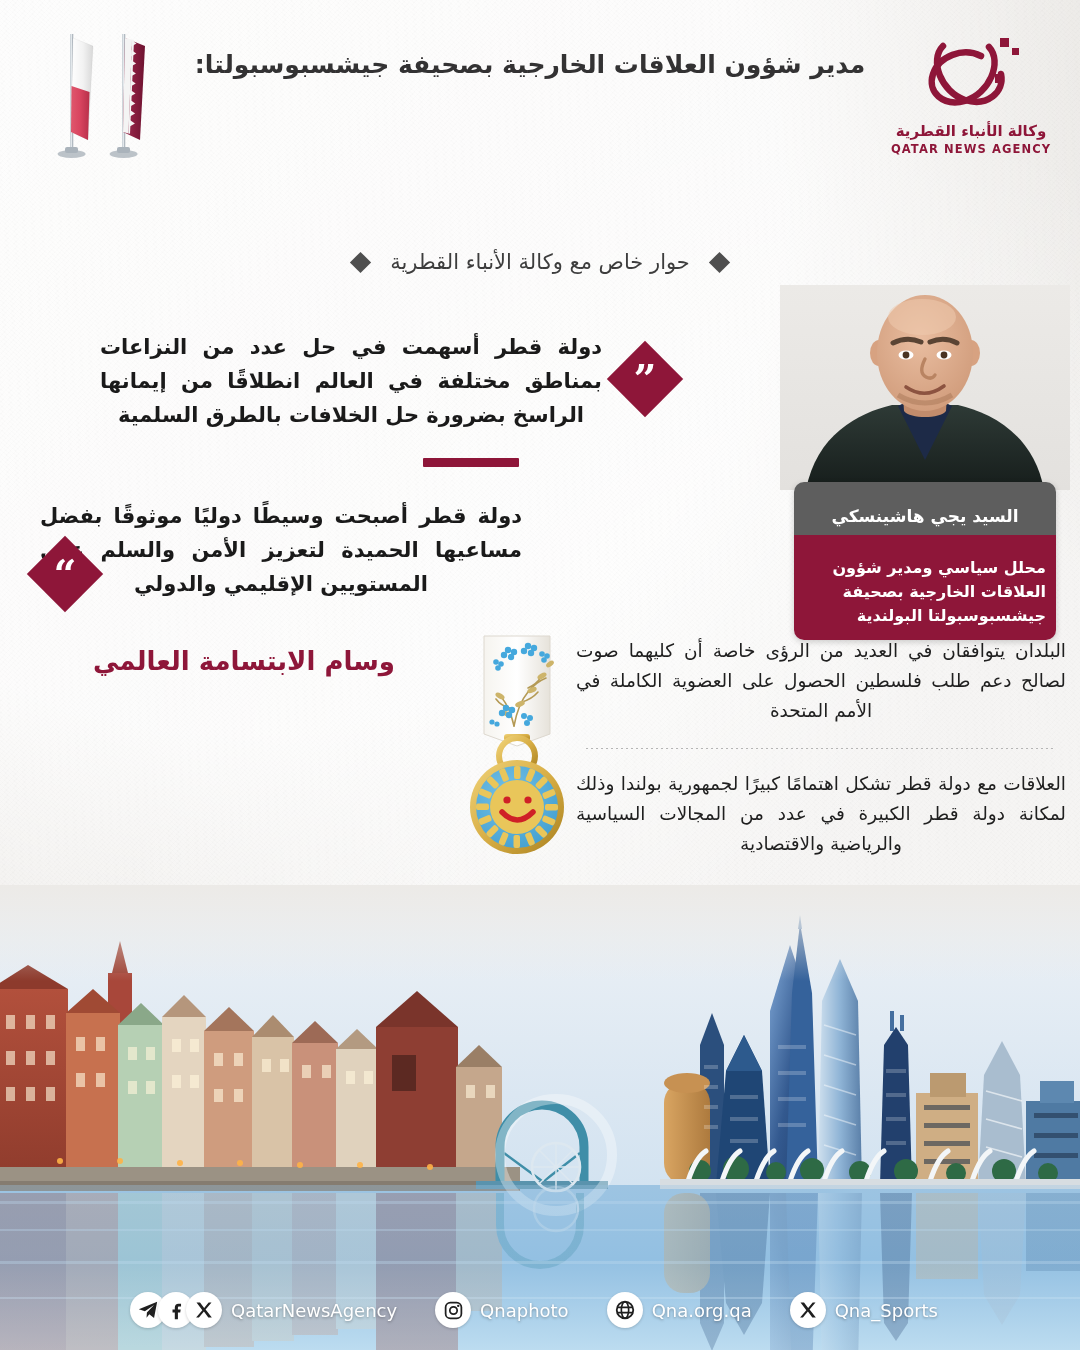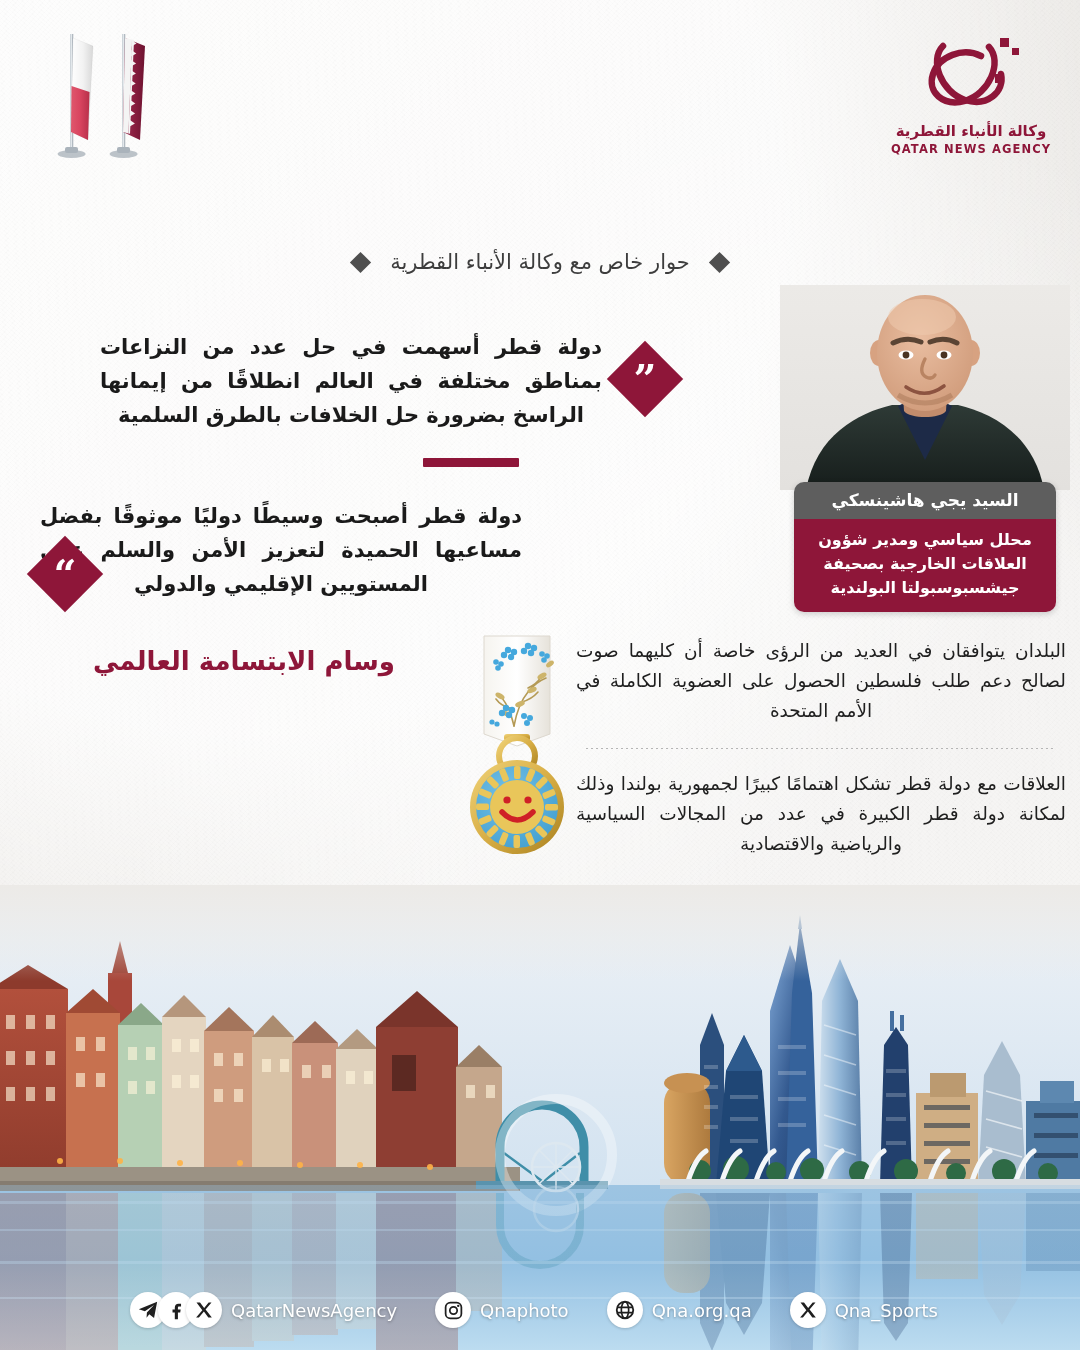--- a/index.html
+++ b/index.html
@@ -82,23 +82,23 @@
   .qdivider { width:96px; height:9px; background:#8e1639; margin:26px auto 0; border-radius:1px; }
 
   
   .person { position:absolute; right:10px; top:285px; width:290px; z-index:4; }
   .portrait { width:290px; height:205px; position:relative; overflow:hidden; }
   .name-plate {
     position:relative; margin:-8px 14px 0; border-radius:10px; overflow:hidden;
     box-shadow:0 2px 6px rgba(0,0,0,.18);
   }
   .name-top { background:#5e5e5e; color:#fff; text-align:center; font-size:17px;
-              font-weight:bold; padding:8px 6px 9px; }
-  .name-body { background:#8e1639; color:#fff; text-align:center; font-size:16px;
-               font-weight:bold; line-height:1.5; padding:9px 10px 12px; }
+              font-weight:bold; padding:24px 6px 9px; }
+  .name-body { background:#8e1639; color:#fff; text-align:right; font-size:16px;
+               font-weight:bold; line-height:1.5; padding:21px 10px 12px; }
 
   
   .mid { position:absolute; top:628px; left:0; width:1080px; height:270px; z-index:3; }
 
   .medal { position:absolute; left:452px; top:2px; width:130px; height:230px; }
 
   .award { position:absolute; right:620px; left:28px; top:18px; text-align:center; }
   .award-title { font-size:26px; font-weight:bold; color:#8e1639; margin-bottom:14px; }
   .award-body { font-size:18.5px; line-height:1.62; color:#1f1f1f;
                 text-align:justify; text-align-last:center; }
@@ -204,20 +204,21 @@
           <rect x="89" y="16" width="9" height="9"></rect>
           <rect x="101" y="26" width="7" height="7"></rect>
           <rect x="84" y="52" width="9" height="9"></rect>
         </g>
       </svg>
       <div class="logo-ar">وكالة الأنباء القطرية</div>
       <div class="logo-en">QATAR NEWS AGENCY</div>
     </div>
 
     <div class="head-texts">
+      <div class="kicker">مدير شؤون العلاقات الخارجية بصحيفة جيشسبوسبولتا:</div>
     </div>
   </div>
 
   <div class="subhead">
     <div class="dia"></div>
     <div class="subhead-txt">حوار خاص مع وكالة الأنباء القطرية</div>
     <div class="dia"></div>
   </div>
 
   <div class="quotes">

